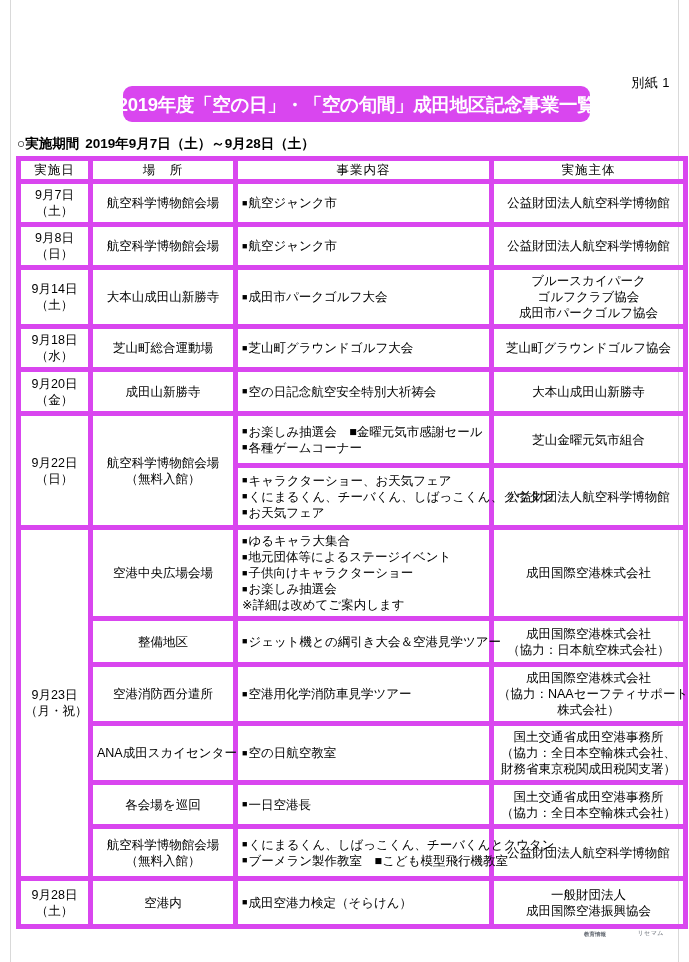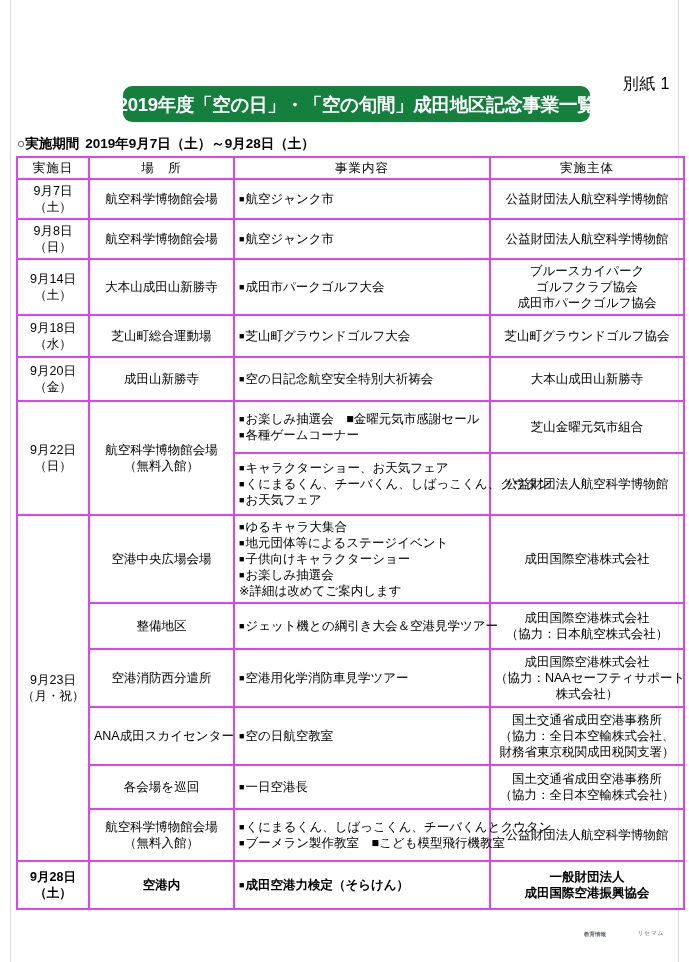--- a/index.html
+++ b/index.html
@@ -36,33 +36,33 @@
     right: 11px;
     top: 0;
     bottom: 0;
   }
 
   
   .doc-note {
     position: absolute;
     top: 74px;
     right: 8px;
-    font-size: 16px;
+    font-size: 13px;
     letter-spacing: 0.5px;
     white-space: nowrap;
   }
 
   
   .banner {
     position: absolute;
     left: 112px;
     top: 86px;
     width: 467px;
     height: 36px;
-    background: #15803d;
+    background: #d946ef;
     border-radius: 9px;
     display: flex;
     align-items: center;
     justify-content: center;
   }
   .banner-title {
     color: #ffffff;
     font-size: 18.5px;
     font-weight: bold;
     letter-spacing: -0.3px;
@@ -85,21 +85,21 @@
   table.schedule {
     position: absolute;
     left: 5px;
     top: 156px;
     width: 667px;
     border-collapse: collapse;
     table-layout: fixed;
   }
   table.schedule th,
   table.schedule td {
-    border: 2px solid #d946ef;
+    border: 5px solid #d946ef;
     padding: 3px 4px;
     font-size: 12.5px;
     line-height: 1.28;
     vertical-align: middle;
     box-sizing: border-box;
   }
   col.c-date   { width: 72px; }
   col.c-place  { width: 145px; }
   col.c-detail { width: 256px; }
   col.c-org    { width: 194px; }
@@ -395,21 +395,21 @@
         </td>
         <td class="detail-cell">
           <span class="line bullet">くにまるくん、しばっこくん、チーバくんとクウタン</span>
           <span class="line bullet">ブーメラン製作教室　■こども模型飛行機教室</span>
         </td>
         <td class="org-cell">
           <span class="line">公益財団法人航空科学博物館</span>
         </td>
       </tr>
 
-      <tr style="height:48px;font-weight:bold;">
+      <tr style="height:48px;">
         <td class="date-cell">
           <span class="line">9月28日</span>
           <span class="line">（土）</span>
         </td>
         <td class="place-cell">
           <span class="line">空港内</span>
         </td>
         <td class="detail-cell">
           <span class="line bullet">成田空港力検定（そらけん）</span>
         </td>

